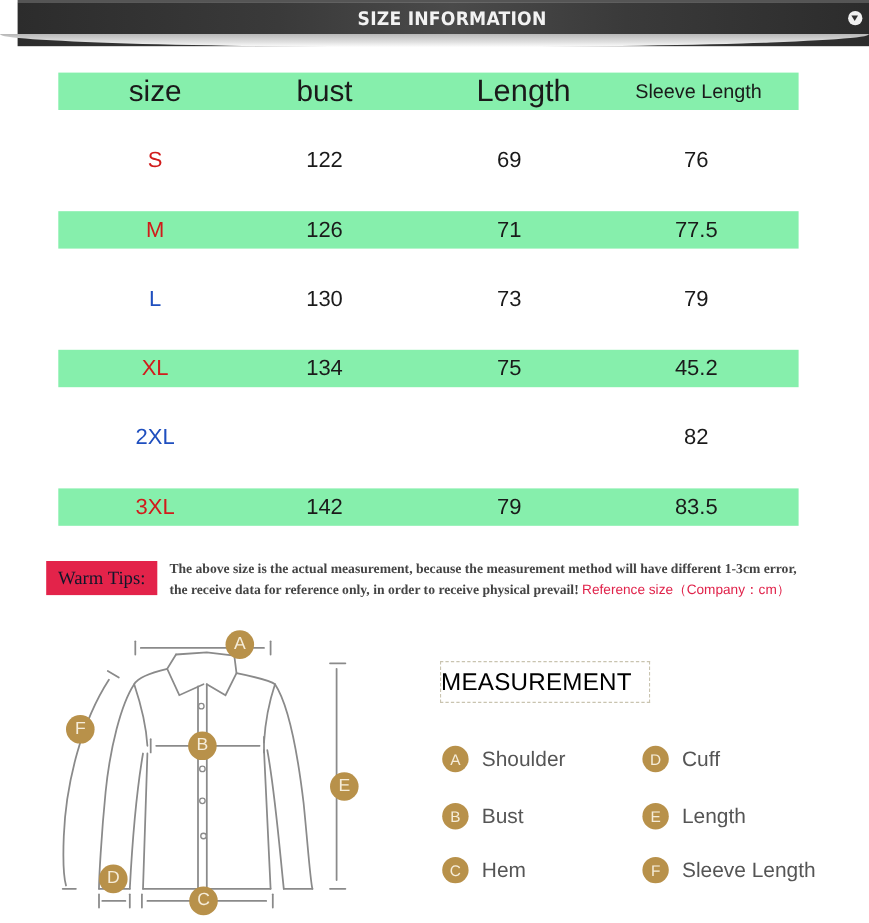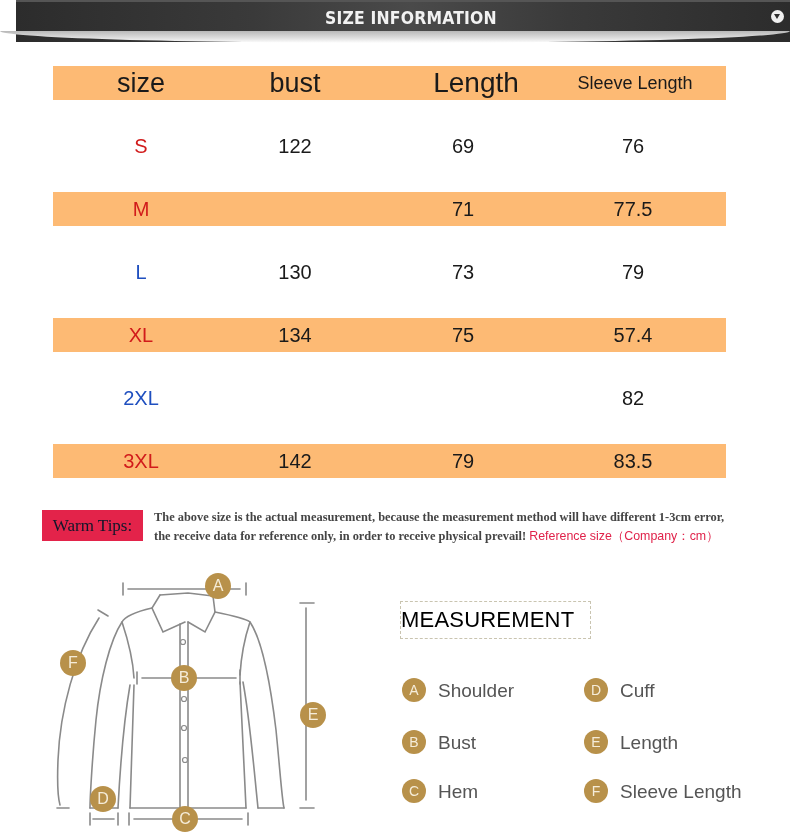--- a/index.html
+++ b/index.html
@@ -26,21 +26,21 @@
     border-radius: 50%; background: #f0f0f0;
   }
   .header-icon::after {
     content: ""; position: absolute; left: 3px; top: 4px;
     border-left: 3.5px solid transparent; border-right: 3.5px solid transparent;
     border-top: 5px solid #2e2e2e;
   }
 
   .size-table { position: absolute; left: 53px; top: 66px; width: 673px; }
   .row { position: relative; width: 673px; height: 34px; }
-  .row.shaded { background: #fdba74; }
+  .row.shaded { background: #86efac; }
   .row-gap { height: 29px; }
   .cell {
     position: absolute; top: 0; height: 34px; line-height: 34px;
     text-align: center; font-size: 20px; color: #1a1a1a;
   }
   .c0 { left: 38px; width: 100px; }
   .c1 { left: 192px; width: 100px; }
   .c2 { left: 360px; width: 100px; }
   .c3 { left: 480px; width: 200px; }
   .hdr .c0 { font-size: 27px; }
@@ -101,36 +101,37 @@
   <div class="row-gap"></div>
   <div class="row">
     <div class="cell c0 red">S</div>
     <div class="cell c1">122</div>
     <div class="cell c2">69</div>
     <div class="cell c3">76</div>
   </div>
   <div class="row-gap"></div>
   <div class="row shaded">
     <div class="cell c0 red">M</div>
+    <div class="cell c1">126</div>
     <div class="cell c2">71</div>
     <div class="cell c3">77.5</div>
   </div>
   <div class="row-gap"></div>
   <div class="row">
     <div class="cell c0 blue">L</div>
     <div class="cell c1">130</div>
     <div class="cell c2">73</div>
     <div class="cell c3">79</div>
   </div>
   <div class="row-gap"></div>
   <div class="row shaded">
     <div class="cell c0 red">XL</div>
     <div class="cell c1">134</div>
     <div class="cell c2">75</div>
-    <div class="cell c3">57.4</div>
+    <div class="cell c3">45.2</div>
   </div>
   <div class="row-gap"></div>
   <div class="row">
     <div class="cell c0 blue">2XL</div>
     <div class="cell c3">82</div>
   </div>
   <div class="row-gap"></div>
   <div class="row shaded">
     <div class="cell c0 red">3XL</div>
     <div class="cell c1">142</div>

